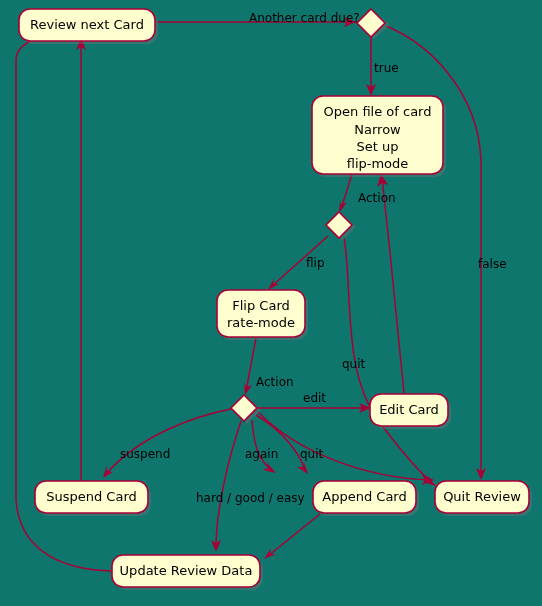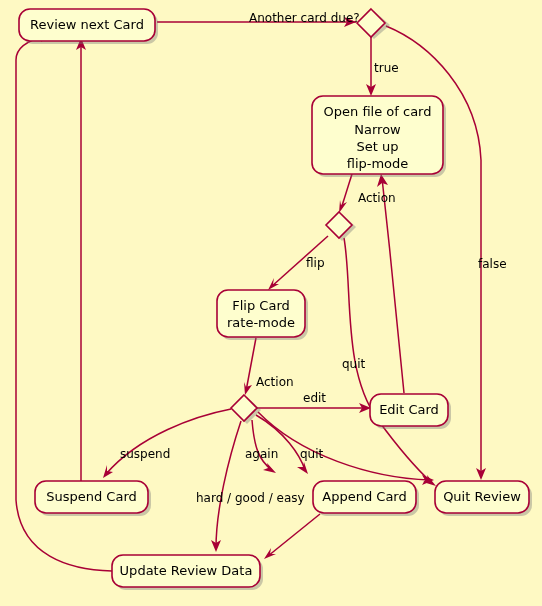--- a/index.html
+++ b/index.html
@@ -4,21 +4,21 @@
 <style>
   html, body {
     margin: 0;
     padding: 0;
     background: #FFFFFF;
   }
   #diagram-root {
     position: relative;
     width: 542px;
     height: 606px;
-    background: #fef9c3;
+    background: #0f766e;
     font-family: "DejaVu Sans", sans-serif;
     overflow: hidden;
   }
   svg#uml-canvas {
     position: absolute;
     left: 0;
     top: 0;
     width: 542px;
     height: 606px;
     display: block;

